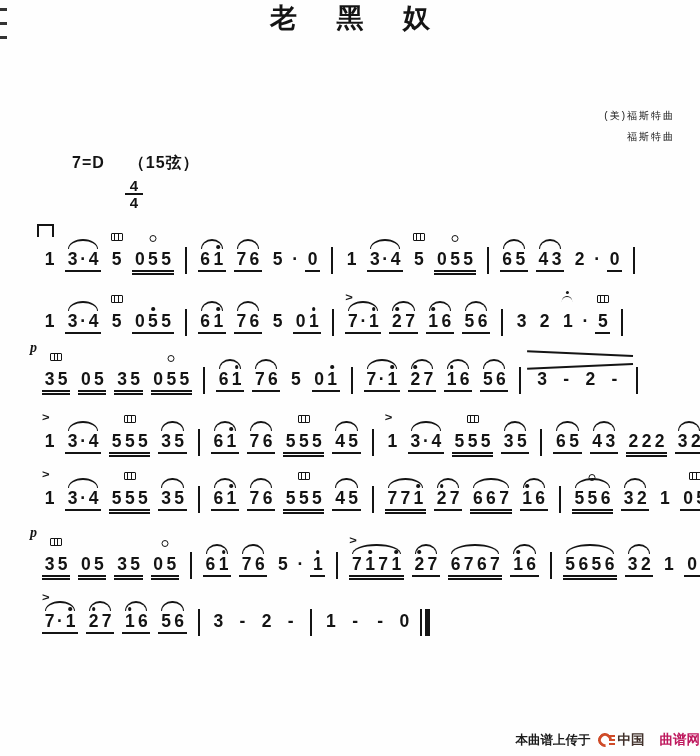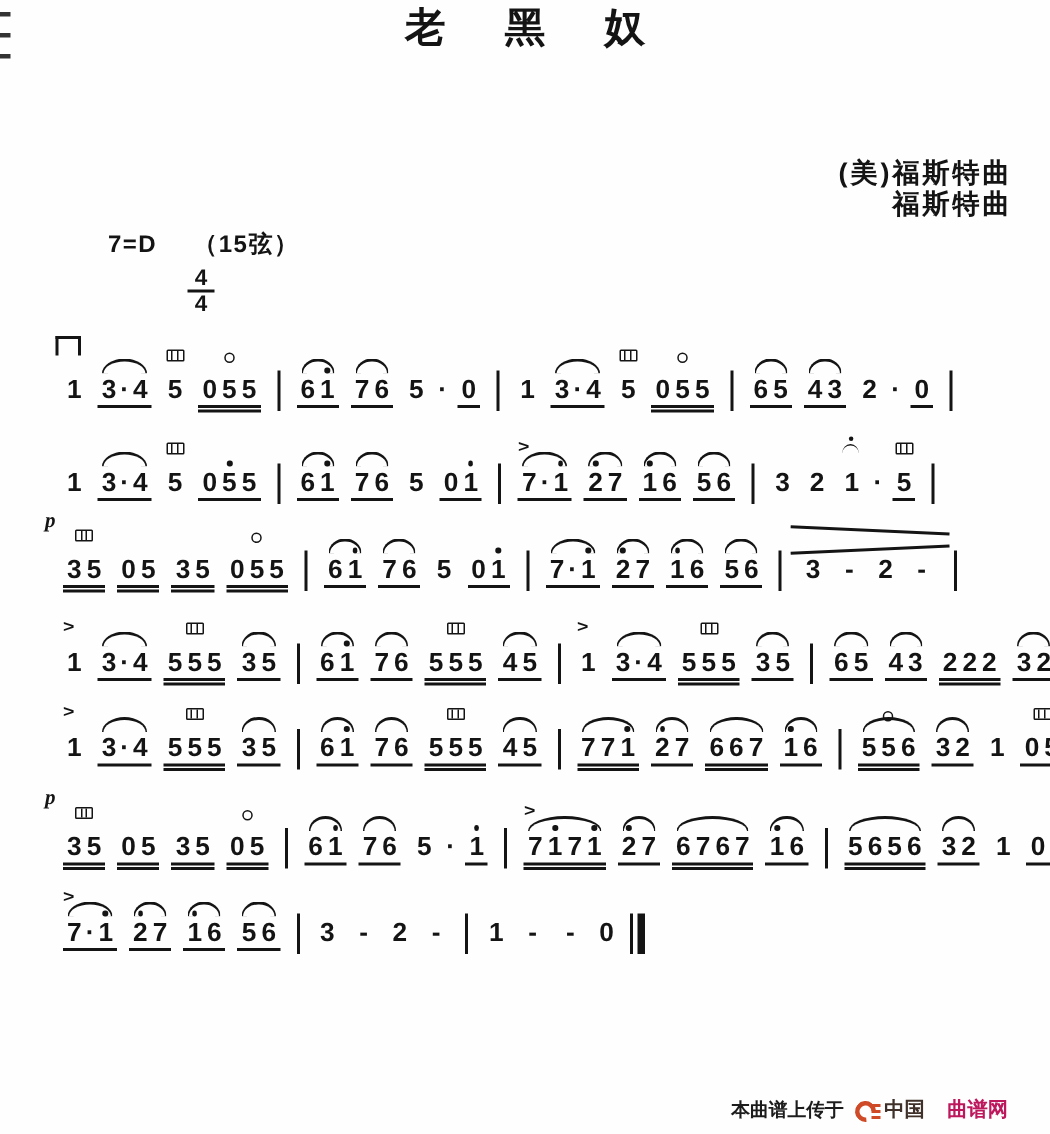--- a/index.html
+++ b/index.html
@@ -6,21 +6,21 @@
   .page{position:relative;width:700px;height:756px;margin:0 auto;background:#fefefe;color:#141414;
         font-family:"Liberation Sans","DejaVu Sans",sans-serif;overflow:hidden;}
 
   
   .scan-marks{position:absolute;left:0;top:8px;width:8px;}
   .scan-marks i{display:block;width:7px;height:3px;background:#333;margin-bottom:11px;}
 
   .title{position:absolute;top:0;left:0;right:0;text-align:center;
          font-size:27px;font-weight:bold;letter-spacing:16px;text-indent:16px;}
   .credit{position:absolute;top:105px;right:25px;text-align:right;
-          font-size:18px;font-weight:bold;line-height:21px;letter-spacing:2px;}
+          font-size:10px;font-weight:normal;line-height:21px;letter-spacing:2px;}
   .keysig{position:absolute;top:153px;left:72px;font-size:16px;font-weight:bold;letter-spacing:1px;}
   .keysig .strings{margin-left:24px;}
   .ts{position:absolute;top:179px;left:124px;width:20px;text-align:center;
       font-weight:bold;font-size:15px;line-height:13px;}
   .ts-line{height:1.6px;background:#141414;margin:1px 1px;}
 
   
   .score{position:absolute;left:38px;top:0;right:4px;}
   .srow{position:absolute;display:flex;align-items:flex-end;height:20px;}
   .srow1{top:248px}.srow2{top:310px}.srow3{top:368px}.srow4{top:430px}
@@ -62,21 +62,21 @@
                  width:3.2px;height:3.2px;background:#141414;border-radius:50%;}
   .a-br{top:-27px;left:-6px;width:13px;height:11px;border:2.2px solid #141414;border-bottom:none;}
   .a-dim{top:-16px;left:-3px;right:-6px;height:11px;}
   .a-dim i{position:absolute;left:0;right:0;height:1.9px;background:#141414;transform-origin:100% 50%;}
   .a-dim i:first-child{top:0;transform:rotate(2.6deg);}
   .a-dim i:last-child{top:8px;transform:rotate(-2.6deg);}
 
   .footnote{position:absolute;left:44px;top:672px;width:624px;font-size:15.5px;font-weight:bold;
             line-height:26px;text-indent:2em;letter-spacing:.5px;}
 
-  .watermark{position:absolute;right:28px;top:731px;display:flex;align-items:flex-end;
+  .watermark{position:absolute;right:0;top:731px;display:flex;align-items:center;
              font-size:13.5px;font-weight:bold;font-family:Liberation Mono, monospace;}
   .wm-prefix{font-size:12.5px;color:#1c1c1c;margin-right:7px;font-weight:bold;}
   .logo{position:relative;width:17px;height:16px;margin-right:3px;}
   .logo .c{position:absolute;left:0;top:1px;width:8px;height:8px;border-radius:50%;
            border:3.2px solid #cf4b28;border-right-color:transparent;transform:rotate(40deg);}
   .logo .l{position:absolute;right:0;background:#cf4b28;height:1.8px;width:6px;}
   .logo .l1{top:3px}.logo .l2{top:7px}.logo .l3{top:11px}
   .wm-cn{color:#40302a;margin-right:15px;}
   .wm-qp{color:#be185d;}
 </style>

